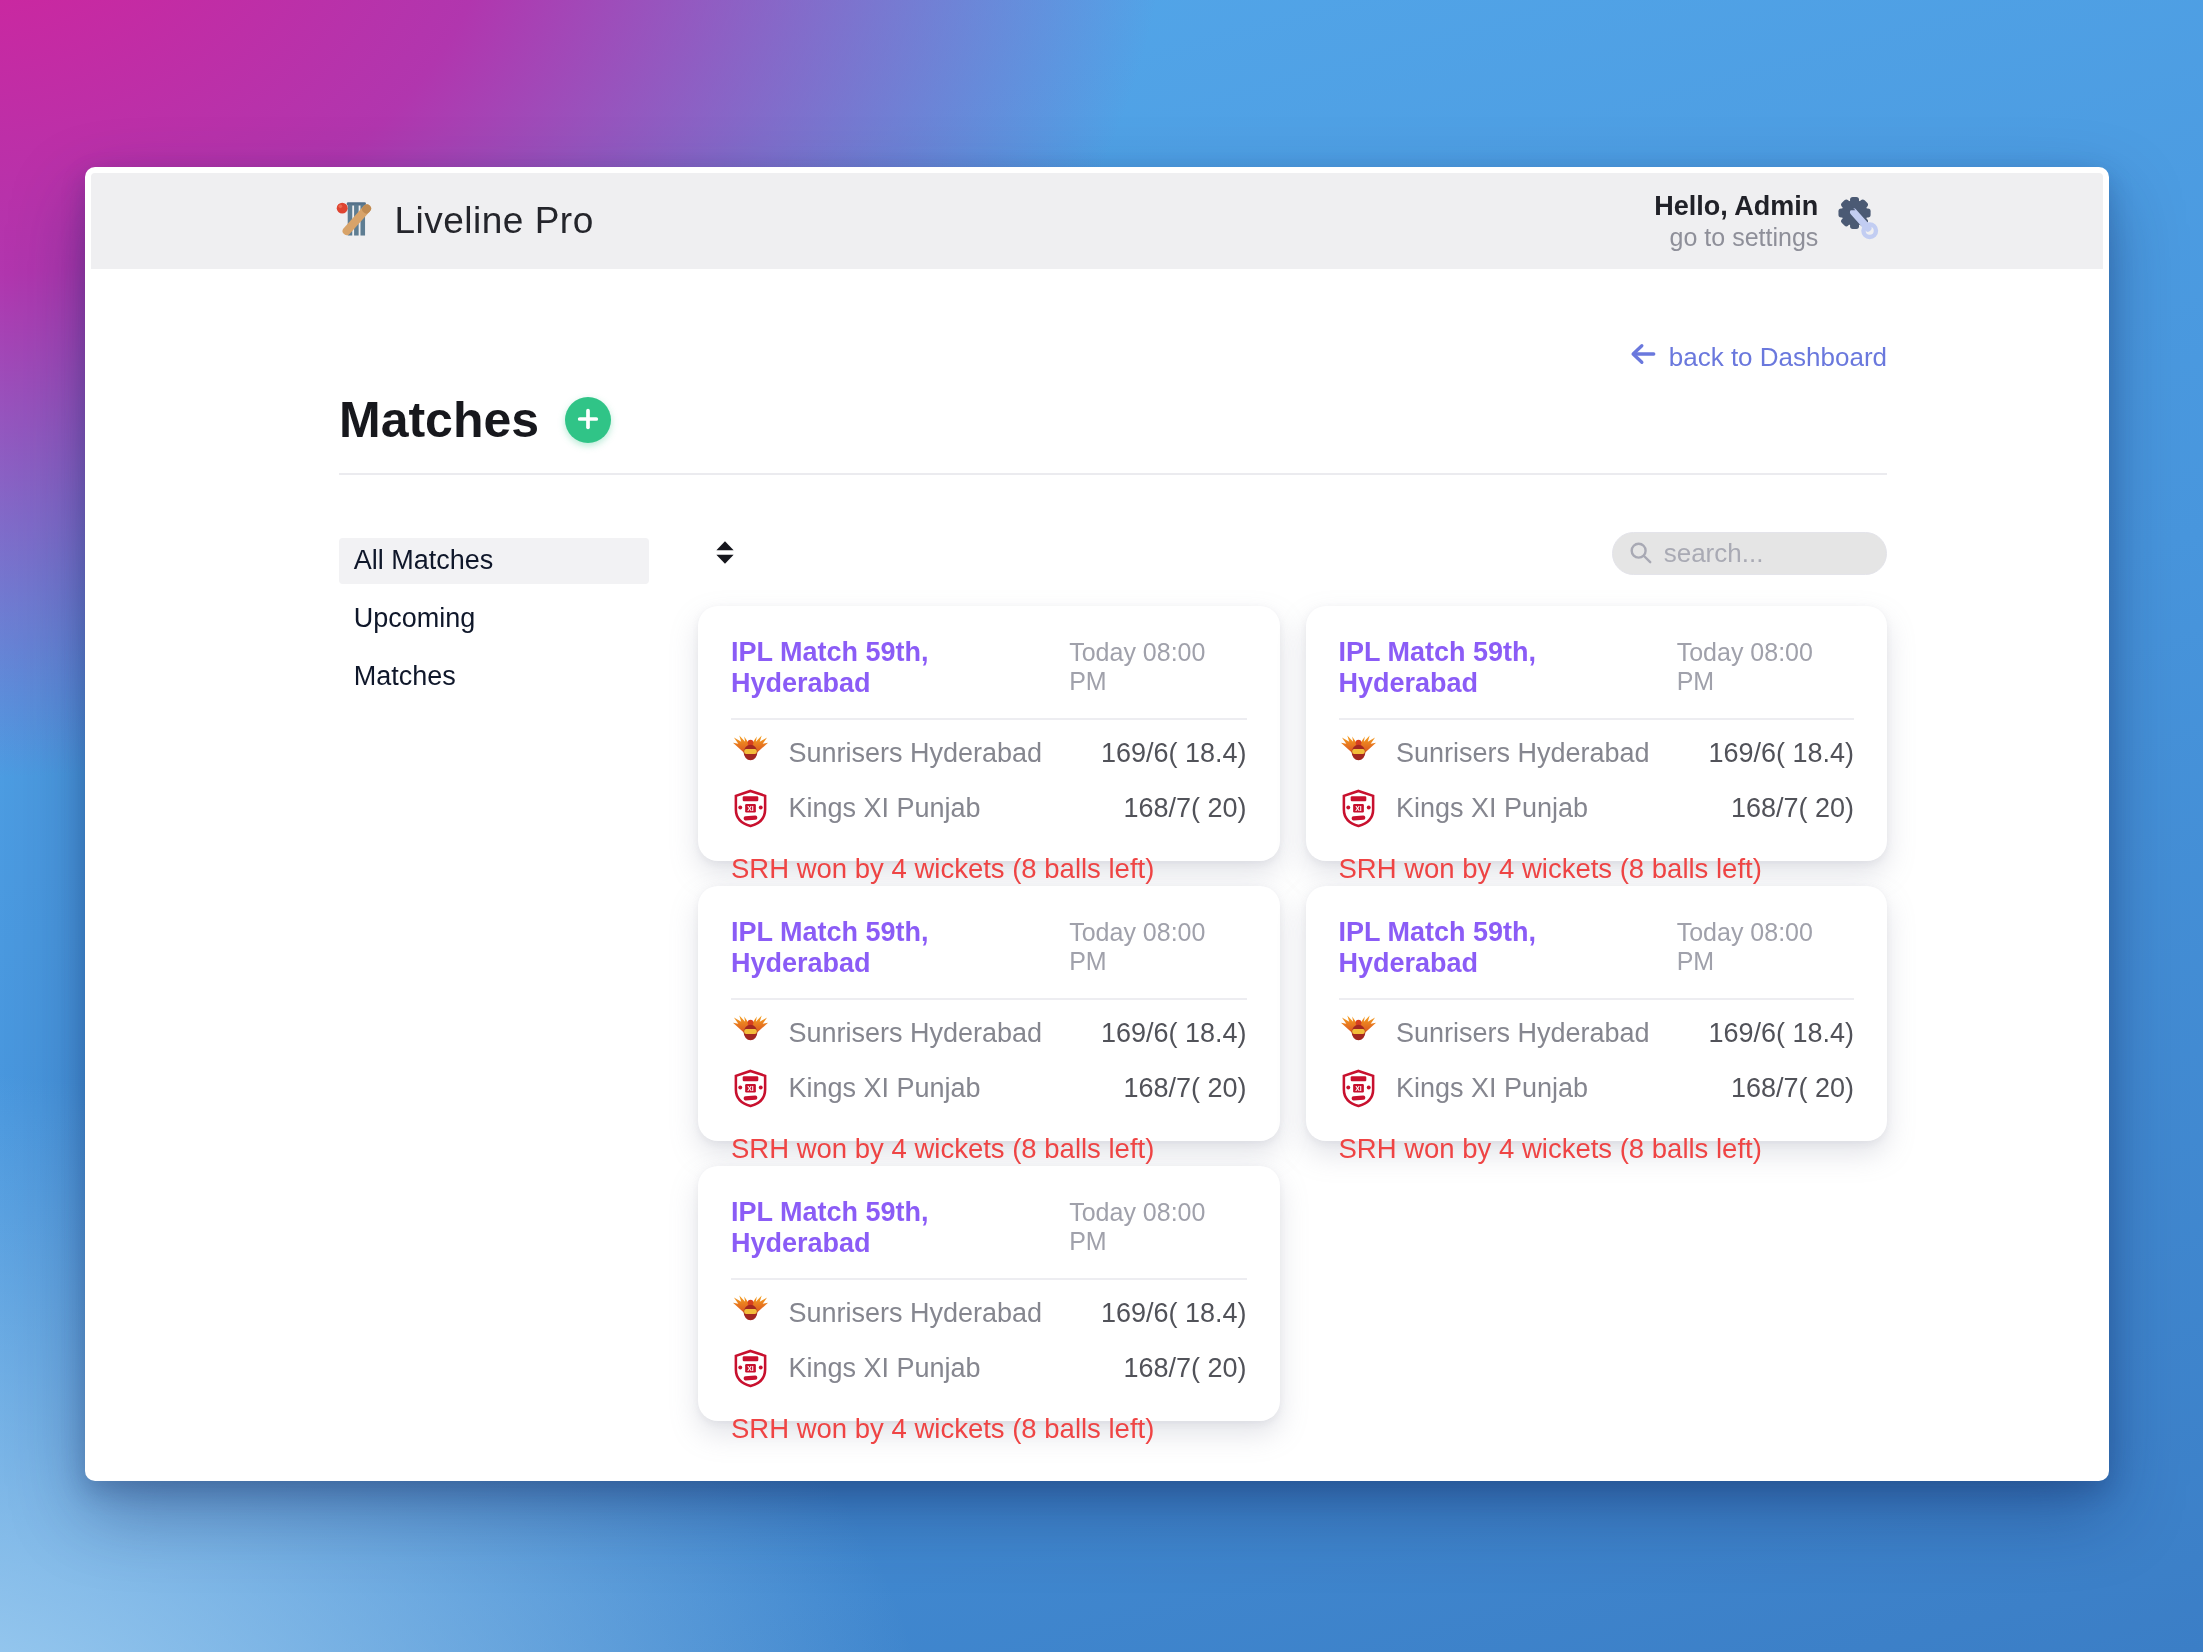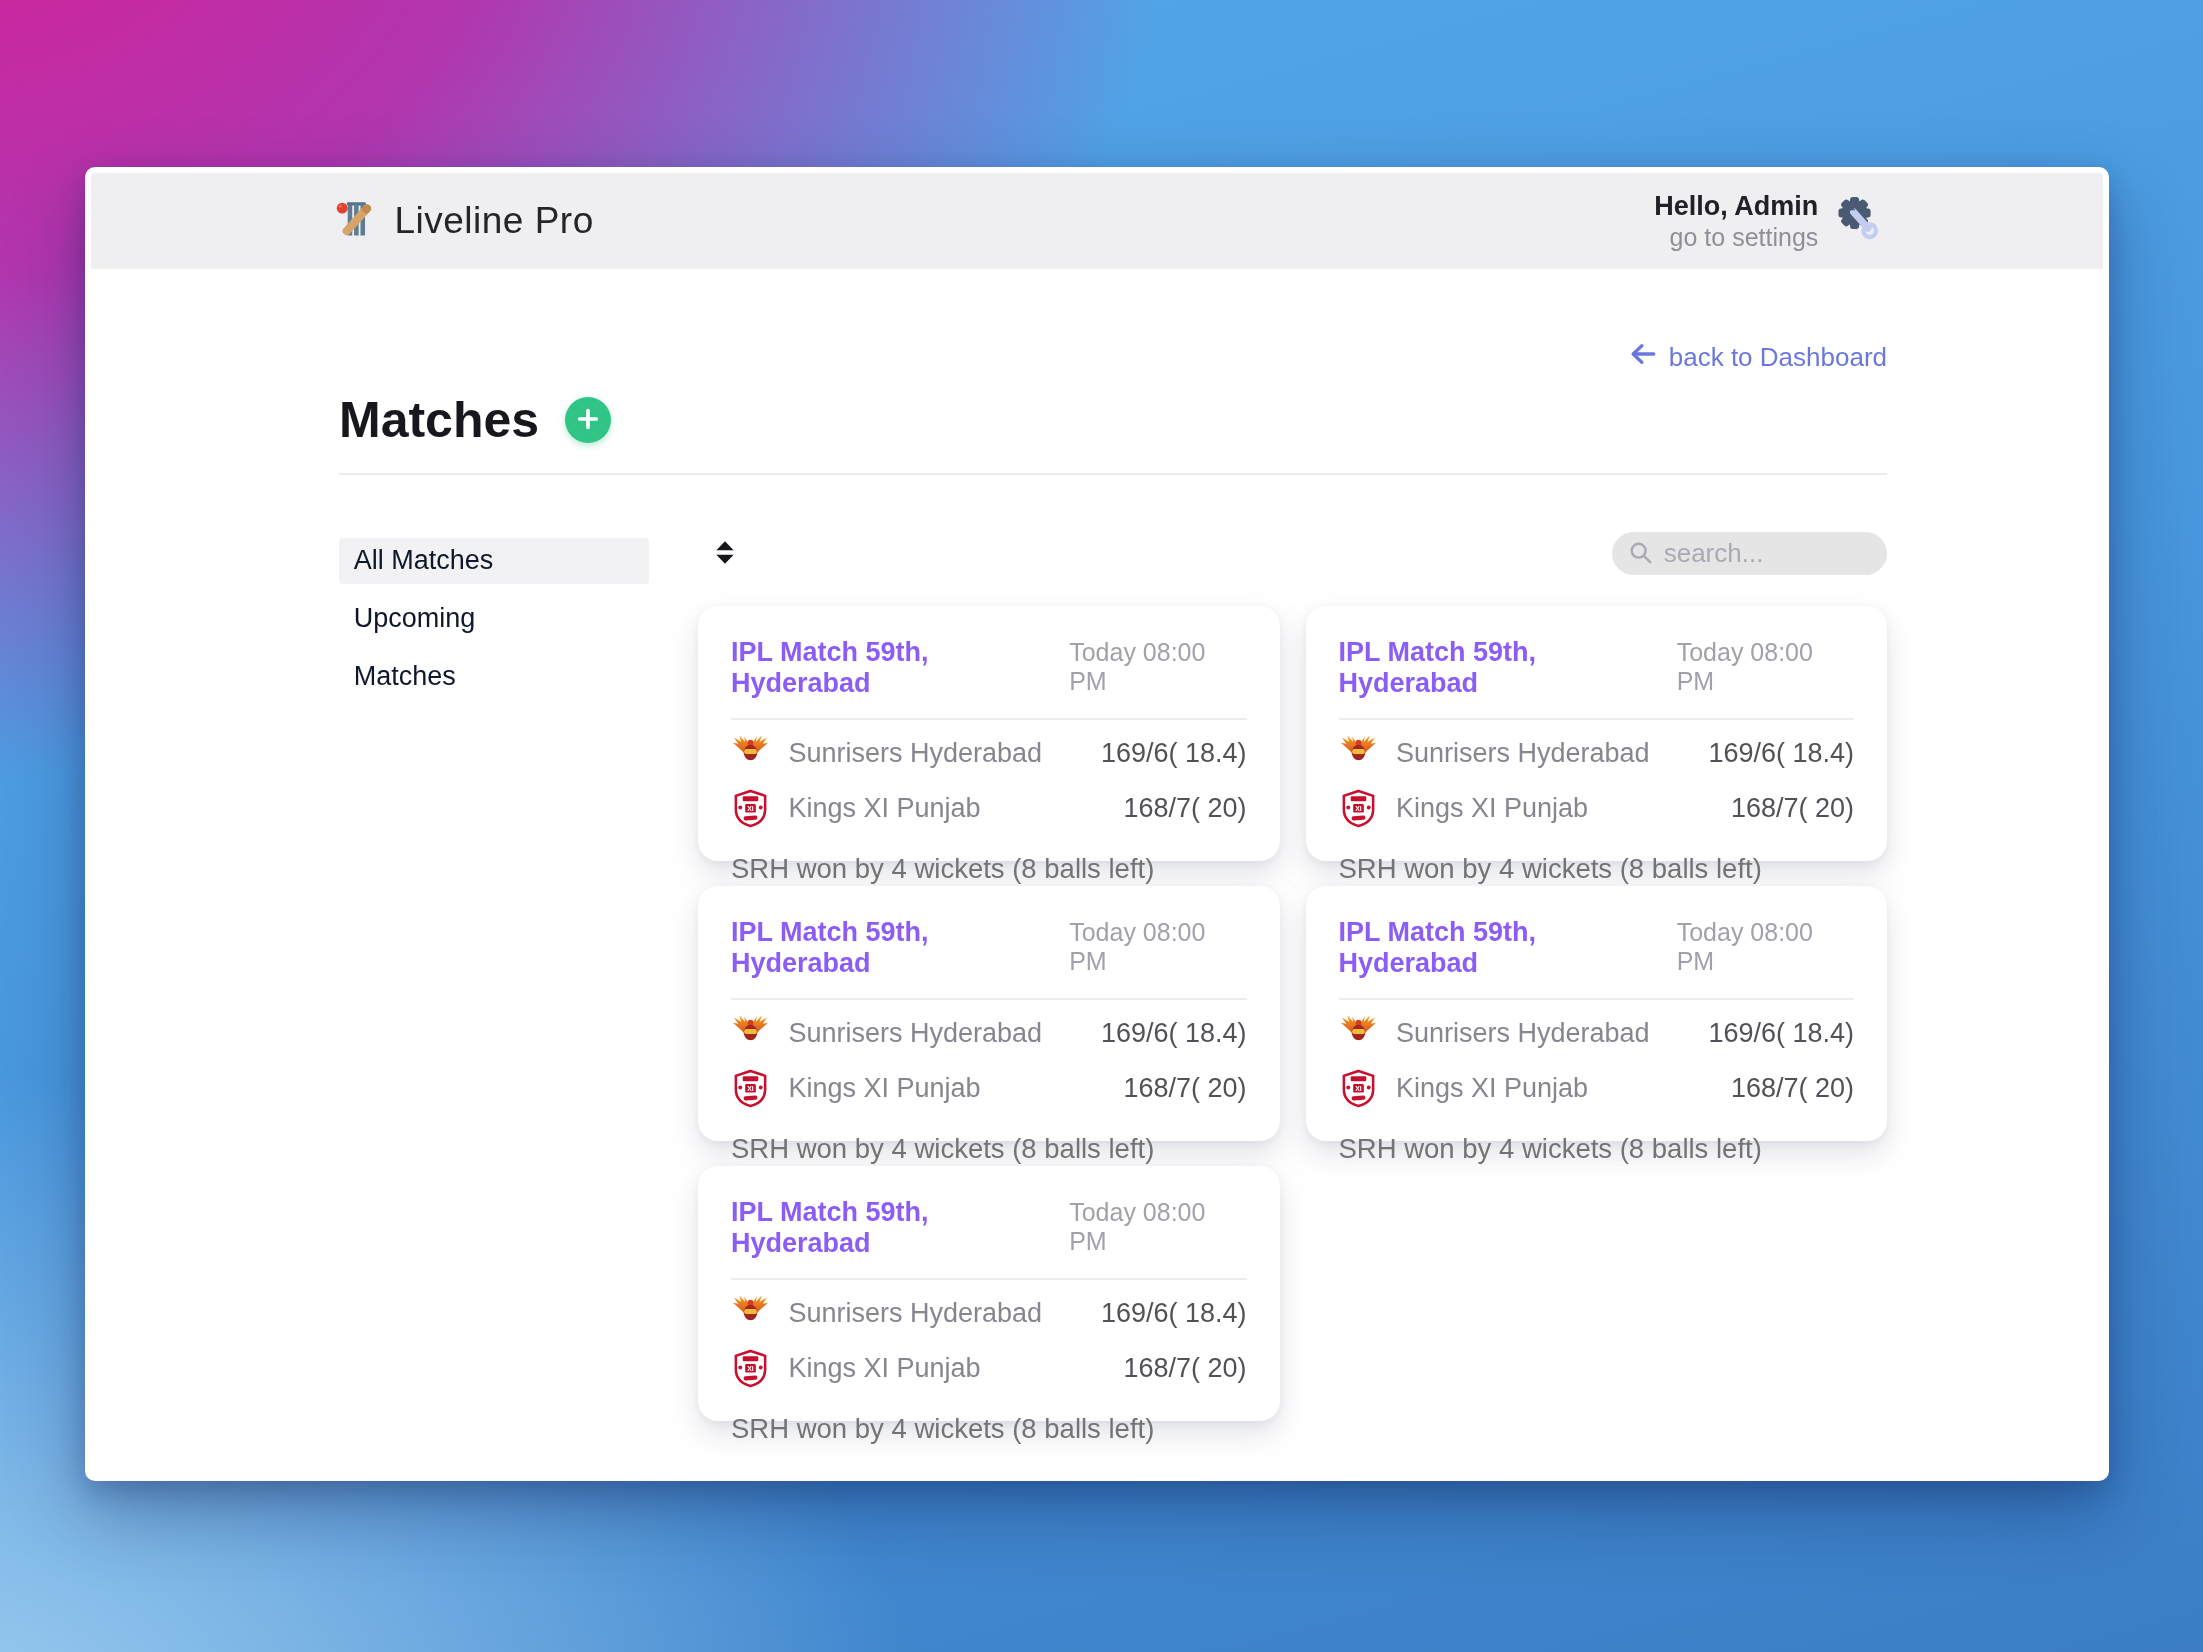--- a/index.html
+++ b/index.html
@@ -92,21 +92,21 @@
     padding:31px 33px 0; cursor:pointer;
   }
   .card-head { display:flex; justify-content:space-between; align-items:baseline; }
   .card-title { font-size:27px; font-weight:700; color:#8b5cf6; }
   .card-time { font-size:25px; color:#a0a1ab; }
   .card-divider { height:1.8px; background:#ededf1; margin-top:19px; }
   .team-row { display:flex; align-items:center; margin-top:13px; height:42px;justify-content:space-between; }
   .team-logo { width:39px; height:39px; flex-shrink:0; display:flex; }
   .team-name { font-size:27px; color:#85868f; margin-left:18.4px; }
   .team-score { margin-left:auto; font-size:27px; color:#515259; }
-  .card-result { font-size:27.5px; color:#737373; margin-top:23px; }
+  .card-result { font-size:27.5px; color:#ef4444; margin-top:23px; }
 </style>
 </head>
 <body>
 
 <div class="window">
 
   <header class="app-header">
     <div class="brand">
       <span>
         <svg width="42" height="48" viewBox="0 0 46 52">

